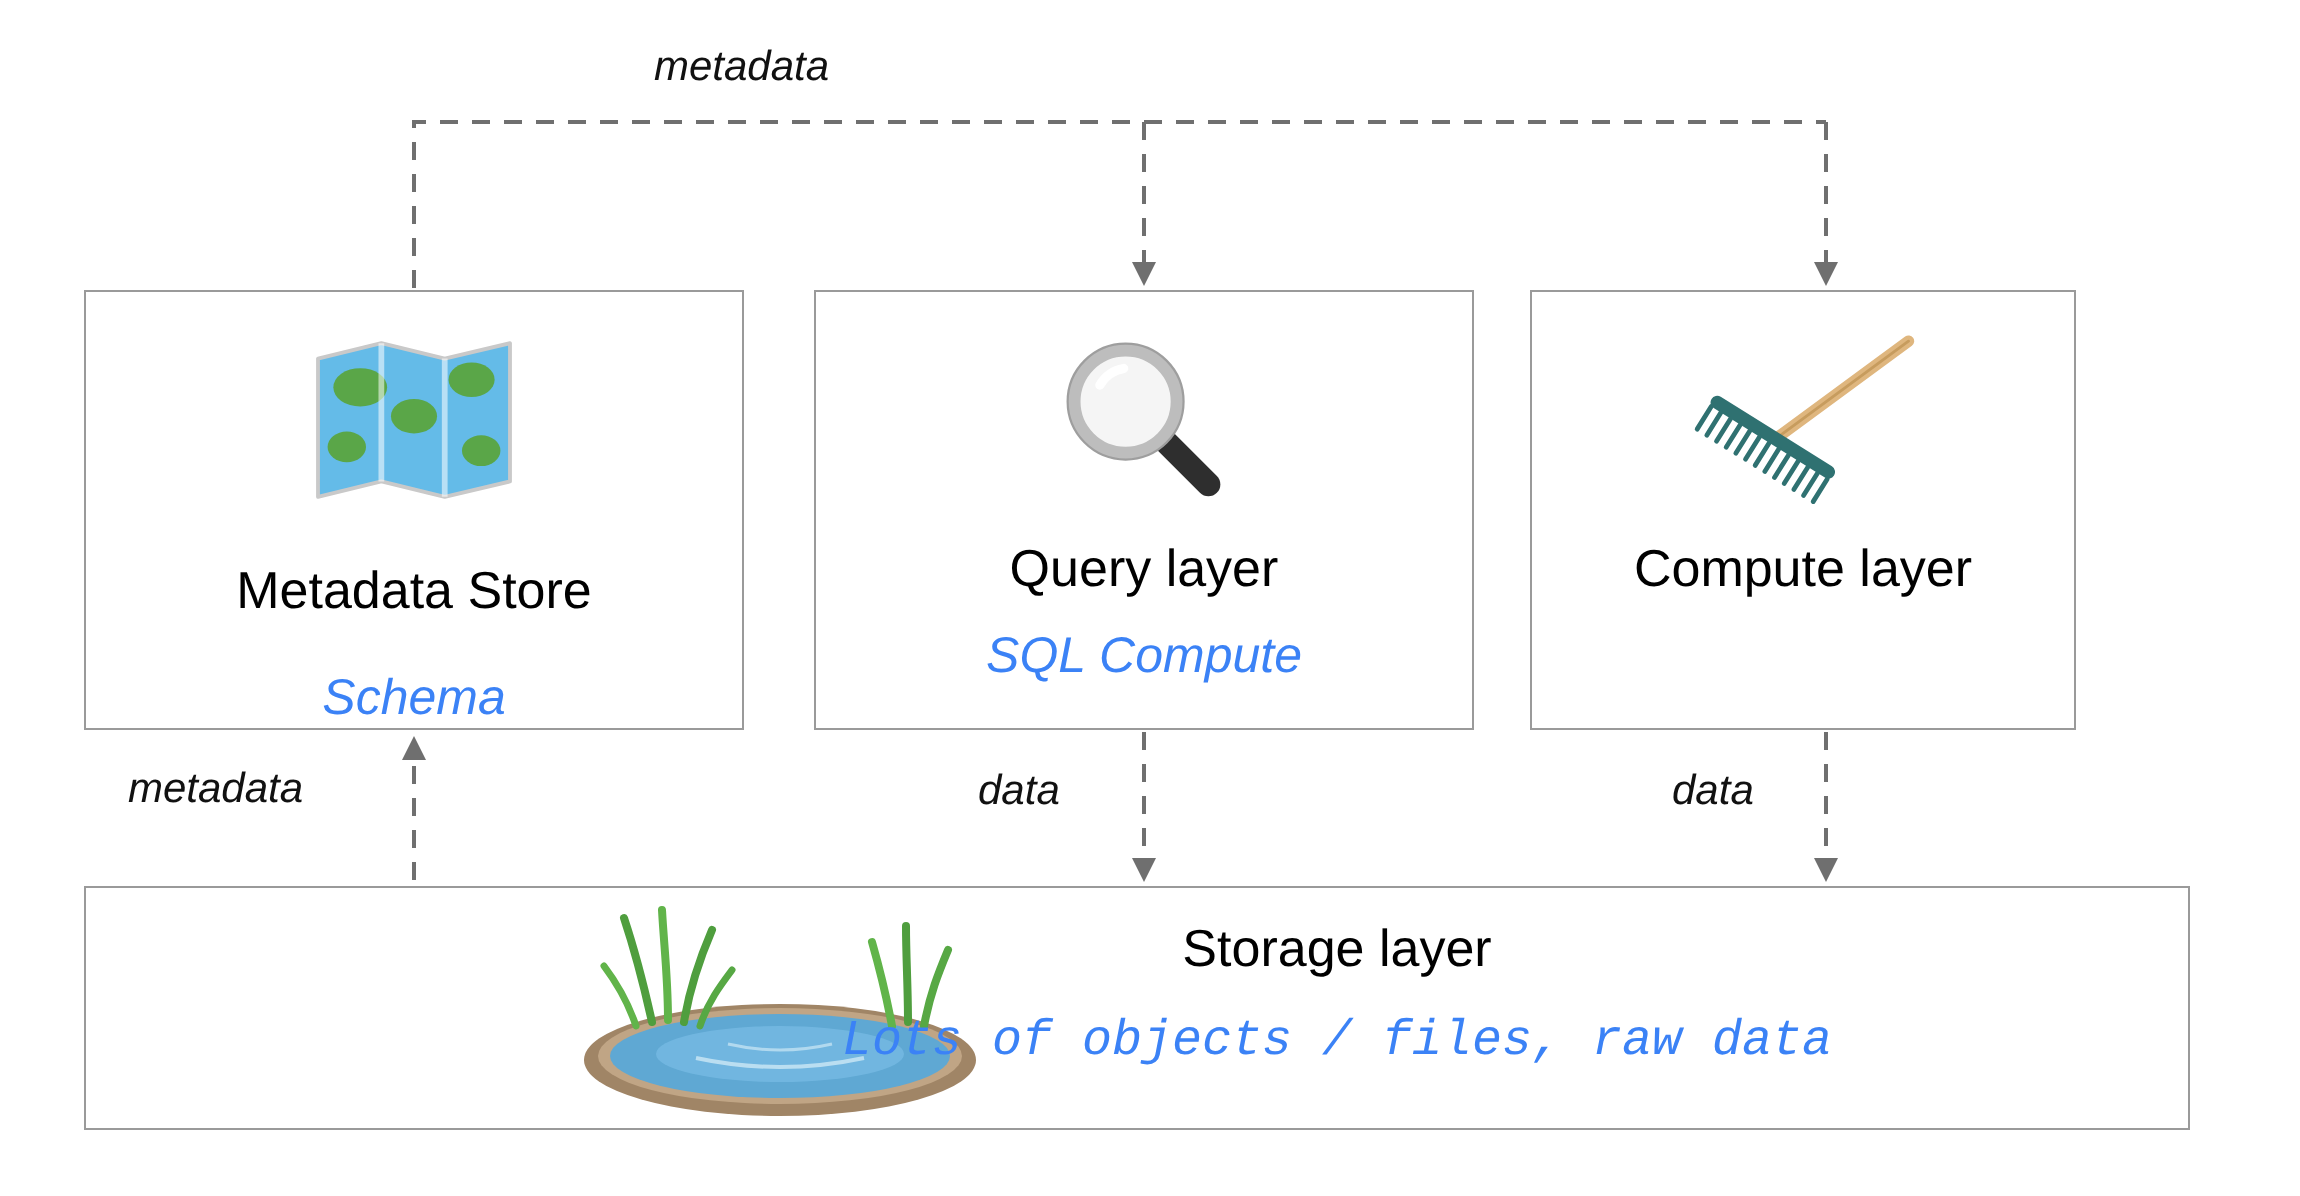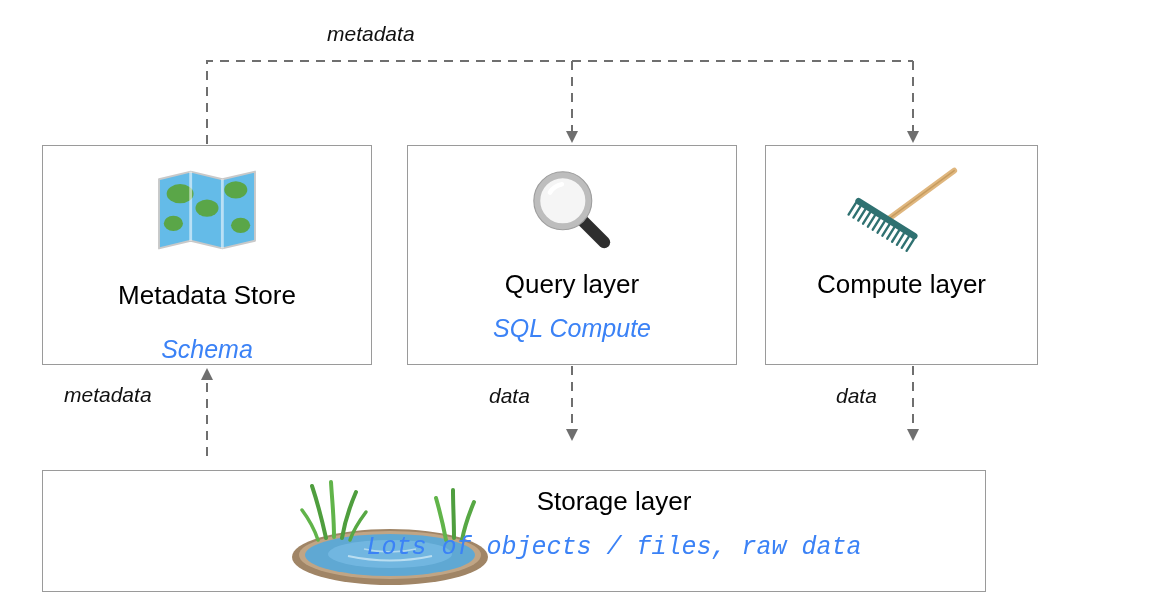--- a/index.html
+++ b/index.html
@@ -22,21 +22,21 @@
     background: #ffffff;
     border: 1px solid #9a9a9a;
     box-sizing: border-box;
     display: flex;
     flex-direction: column;
     align-items: center;
   }
   #node-metadata-store { left: 42px;  top: 145px; width: 330px;  height: 220px; justify-content: space-between; }
   #node-query-layer    { left: 407px; top: 145px; width: 330px;  height: 220px; }
   #node-compute-layer  { left: 765px; top: 145px; width: 273px;  height: 220px; text-align: center; }
-  #node-storage-layer  { left: 42px;  top: 443px; width: 944px; height: 122px; margin-top: 27px; }
+  #node-storage-layer  { left: 42px;  top: 443px; width: 1053px; height: 122px; }
 
   .node-icon {
     margin-top: 14px;
     height: 100px;
     display: flex;
     align-items: center;
     justify-content: center;
   }
   .node-title {
     font-size: 26px;

